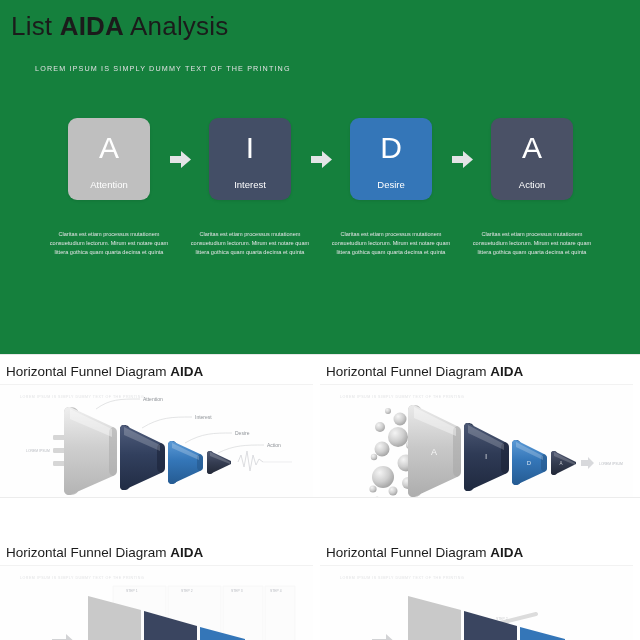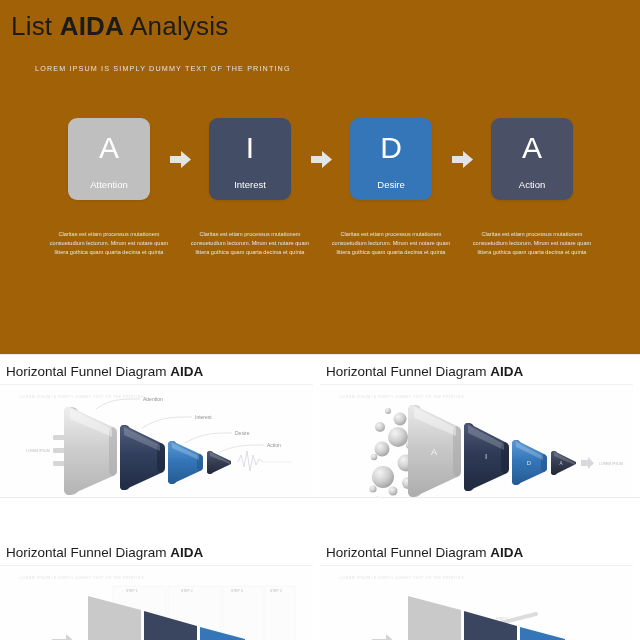--- a/index.html
+++ b/index.html
@@ -13,21 +13,21 @@
     font-family: "Liberation Sans", sans-serif;
     overflow: hidden;
     position: relative;
   }
 
   
   .slide-main {
     position: relative;
     width: 640px;
     height: 355px;
-    background: #a16207;
+    background: #15803d;
     box-sizing: border-box;
     border-bottom: 1px solid #e8e8e8;
   }
   .main-title {
     position: absolute;
     left: 11px;
     top: 11px;
     font-size: 26px;
     color: #1b1b1b;
     font-weight: 400;

